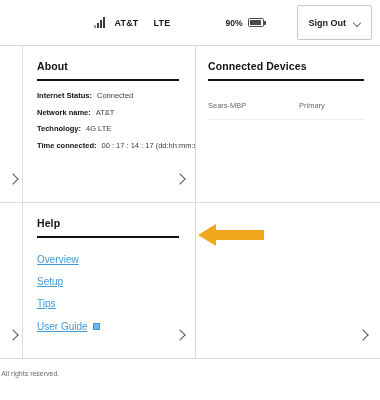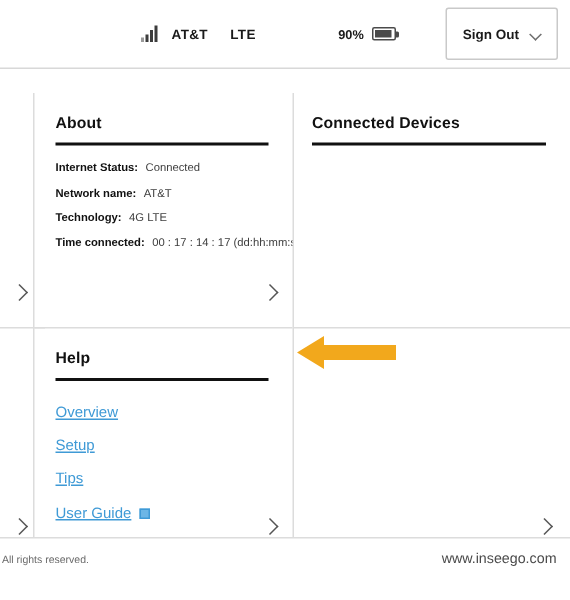--- a/index.html
+++ b/index.html
@@ -132,21 +132,21 @@
 
   
   .grid {
     position: absolute;
     left: 0; top: 46px;
     width: 380px;
     height: 312px;
   }
   .col {
     position: absolute;
-    top: 16px;
+    top: 0;
     height: 312px;
     border-right: 1px solid #dcdcdc;
   }
   .col-left   { left: 0;    width: 23px; border-left: none; }
   .col-mid    { left: 23px; width: 173px; }
   .col-right  { left: 196px; width: 184px; border-right: none; }
 
   .card {
     position: relative;
     height: 156px;
@@ -379,31 +379,34 @@
       <span class="chev-right chev-c2b"></span>
     </div>
 
     <div class="col col-right">
 
       <div class="card">
         <div class="card-title">Connected Devices</div>
         <div class="title-rule"></div>
 
 
+        <div class="dev-row">
+          <span class="c-device">Sears-MBP</span>
+          <span class="c-network">Primary</span>
+        </div>
       </div>
 
       <div class="card"></div>
 
       <span class="chev-right chev-c3b"></span>
     </div>
 
     <svg class="anno-arrow" viewBox="0 0 66 24">
       <path d="M0 12 L18 1 L18 7 L66 7 L66 17 L18 17 L18 23 Z" fill="#F2A81C"></path>
     </svg>
 
   </div>
 
   <div class="footer">
     <span class="footer-left">19 All rights reserved.</span>
-    <span class="footer-right">www.inseego.com</span>
   </div>
 
 </div>
 
 </body></html>

